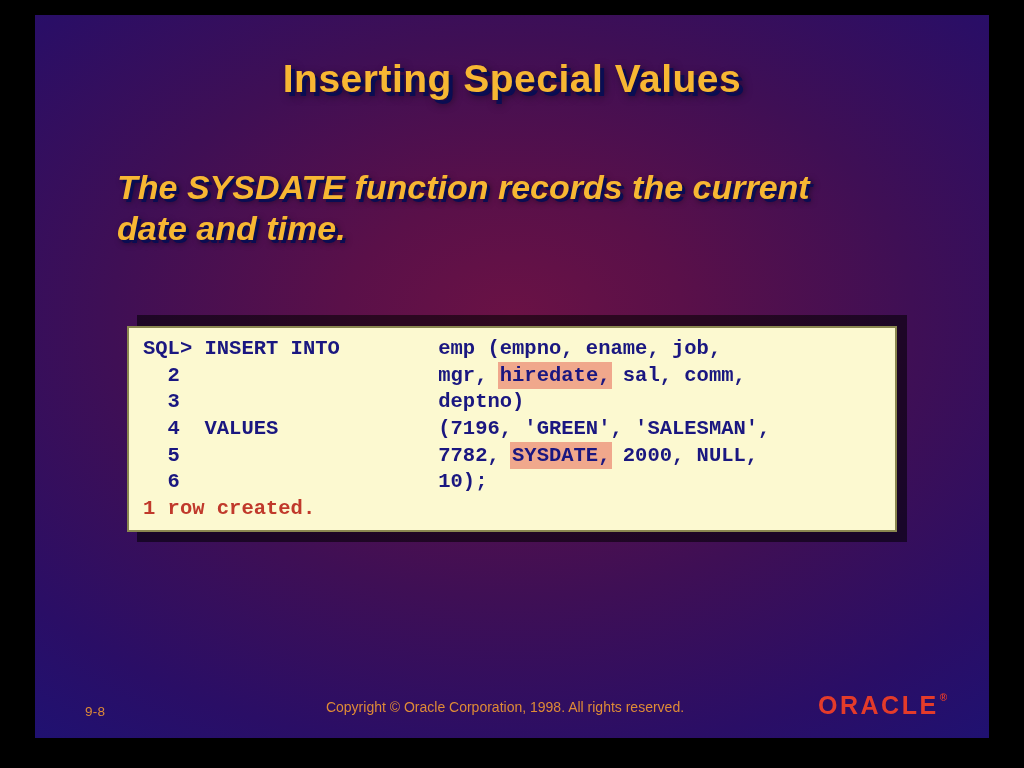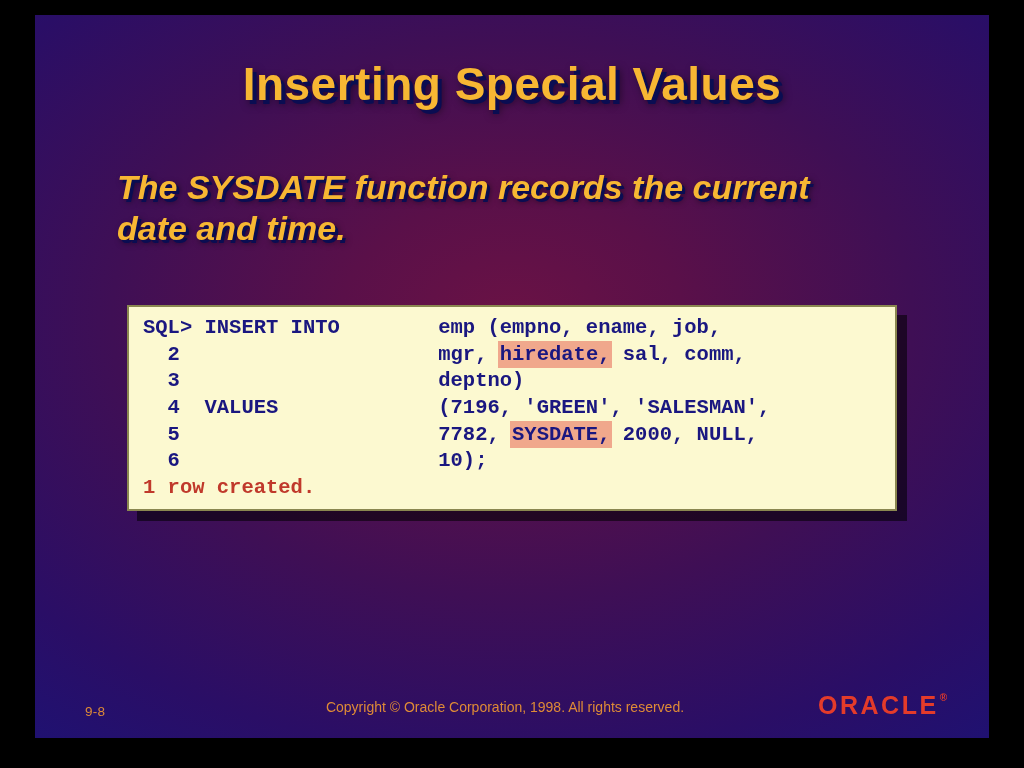--- a/index.html
+++ b/index.html
@@ -33,21 +33,21 @@
                 #0d1e93 100%);
   }
   .slide-title {
     position: absolute;
     left: 0;
     right: 0;
     top: 42px;
     text-align: center;
     font-family: "Arial Black", Arial, sans-serif;
     font-weight: 900;
-    font-size: 46px;
+    font-size: 39px;
     color: #f7b733;
     letter-spacing: 0.5px;
     text-shadow: 4px 4px 0 #0a0d52, 4px 4px 8px rgba(0,0,0,0.6);
   }
   .subtitle {
     position: absolute;
     left: 82px;
     right: 100px;
     top: 152px;
     font-family: "Arial Black", Arial, sans-serif;
@@ -76,20 +76,21 @@
     position: relative;
     background: #fcf9d0;
     border: 2px solid #8a8750;
     padding: 8px 14px 8px 14px;
     font-family: "Courier New", Courier, monospace;
     font-size: 20.5px;
     line-height: 1.3;
     color: #1a1780;
     font-weight: bold;
     white-space: pre;
+    margin-top: 21px;
   }
   .hl {
     background: #f0a88c;
     padding: 2px 2px;
     margin: -2px -2px;
   }
   .result-line {
     color: #c0392b;
   }
   .page-num {

